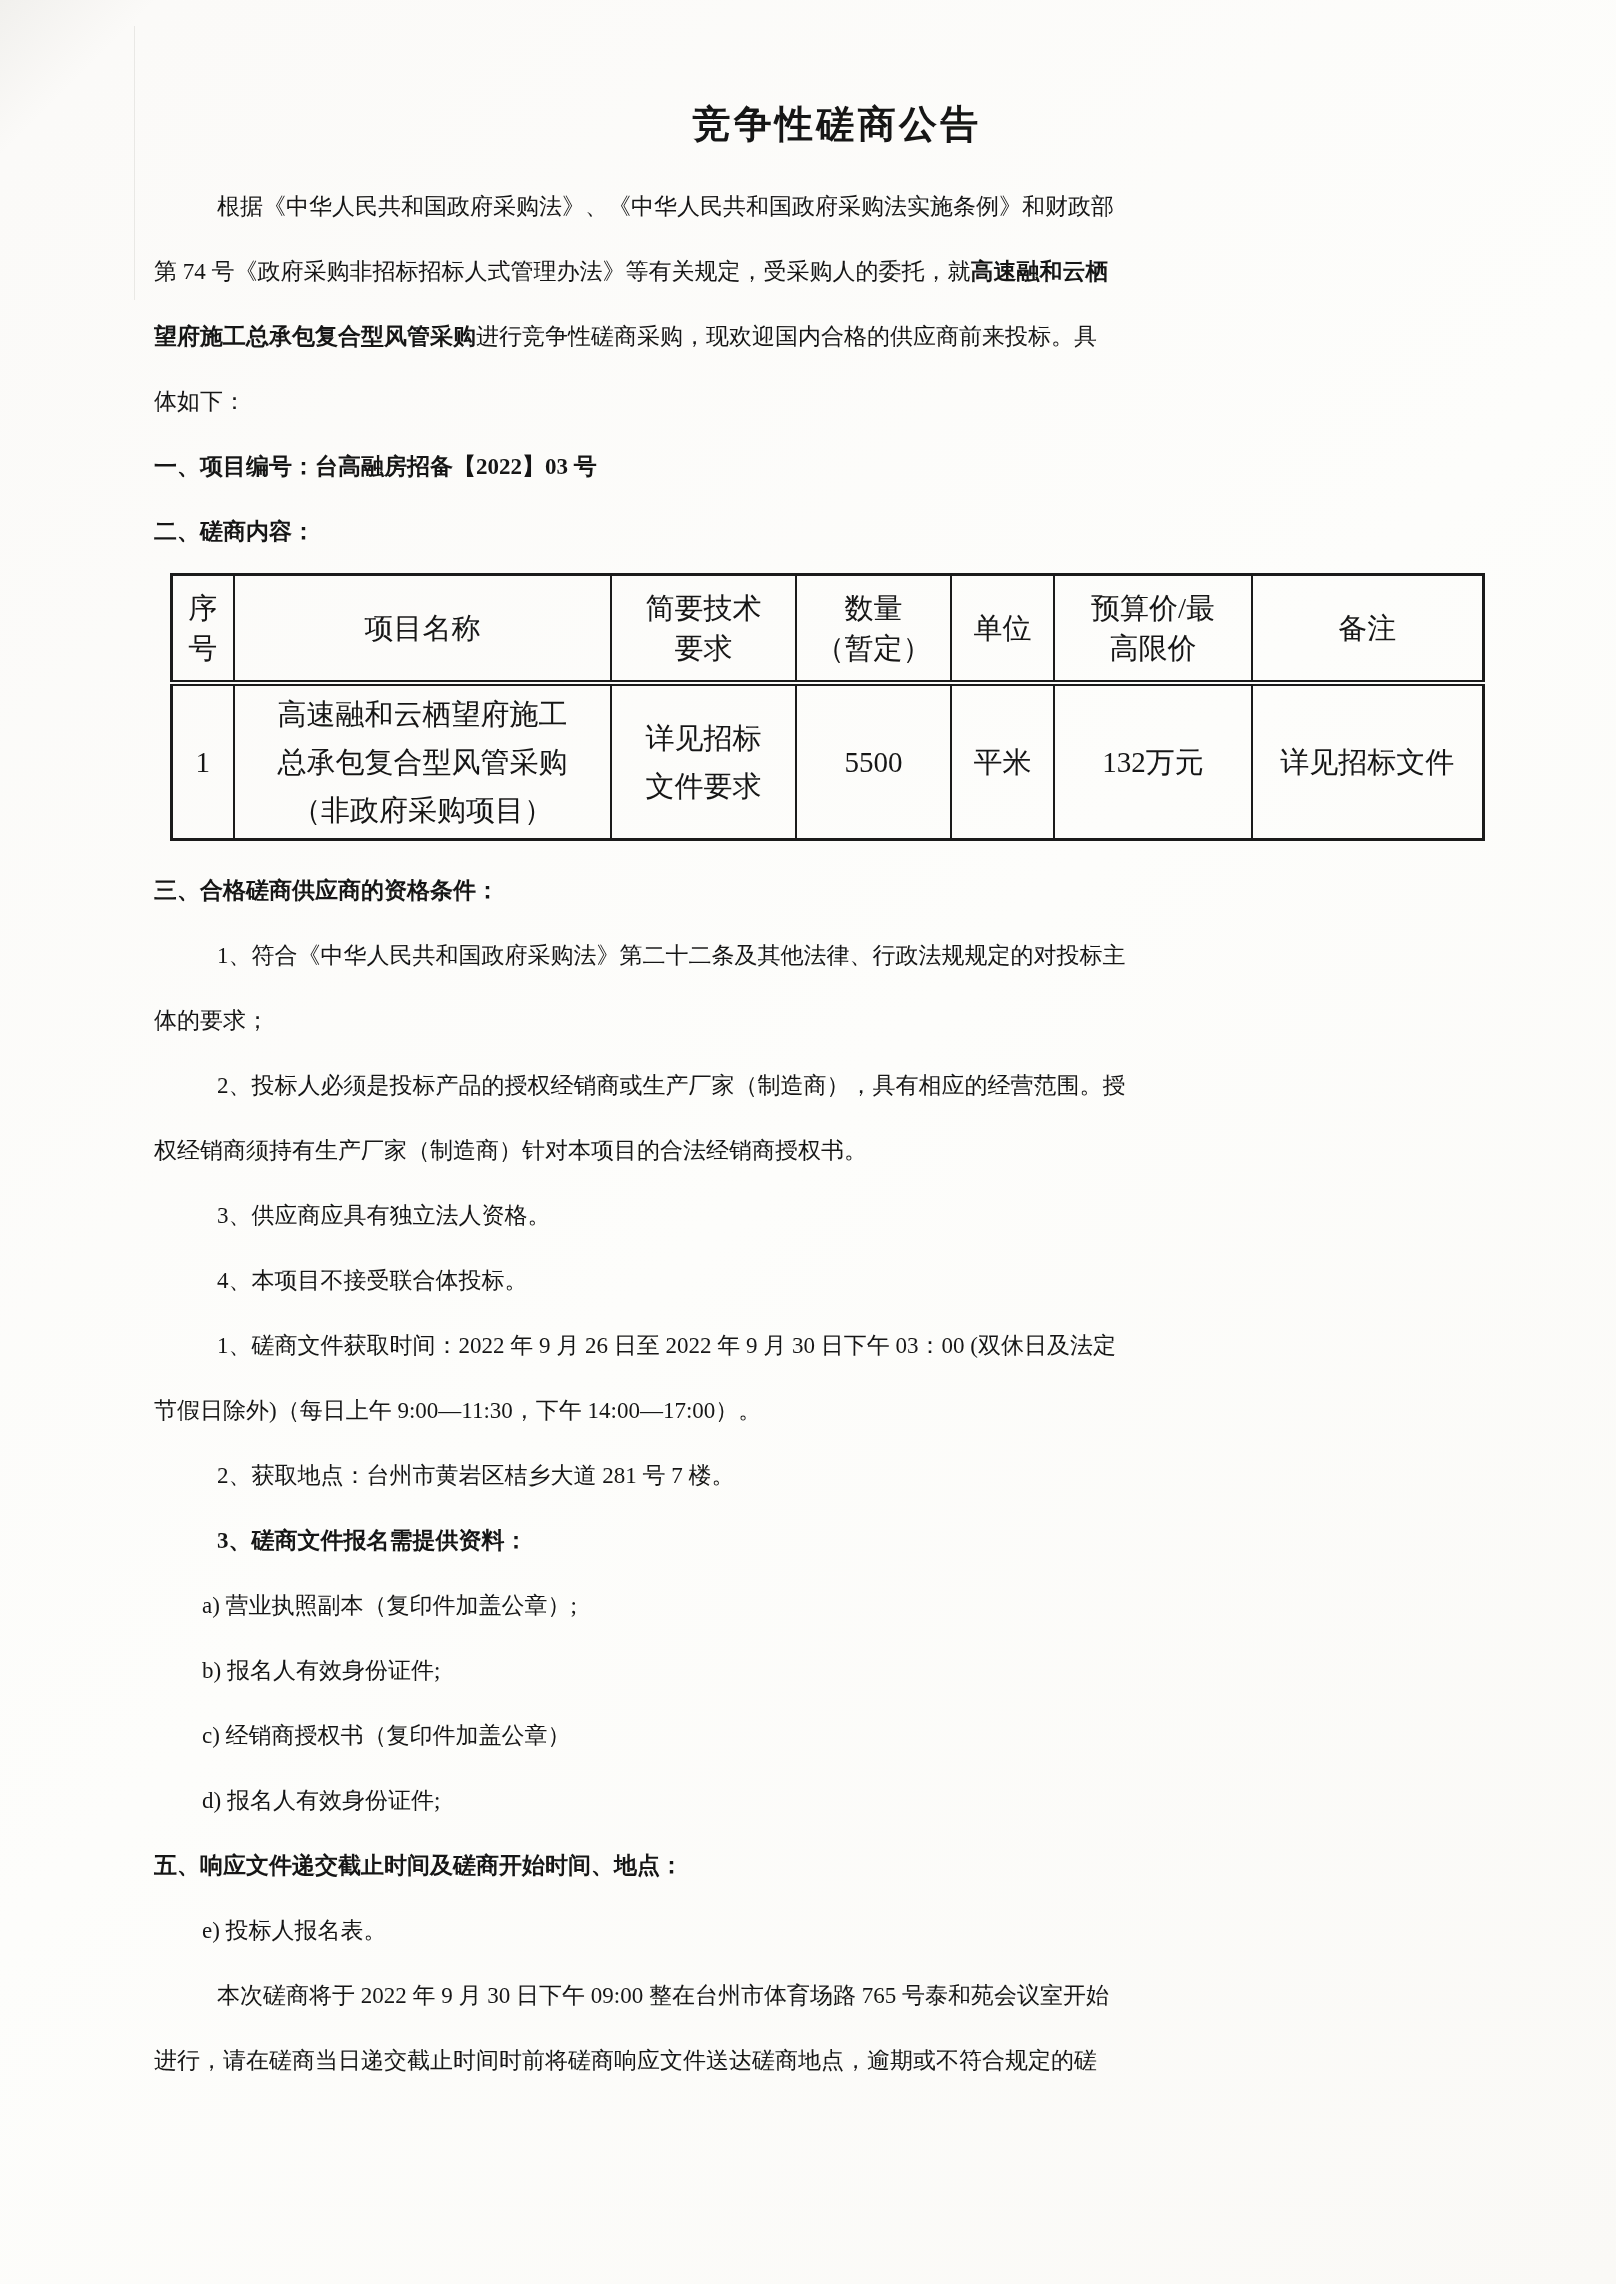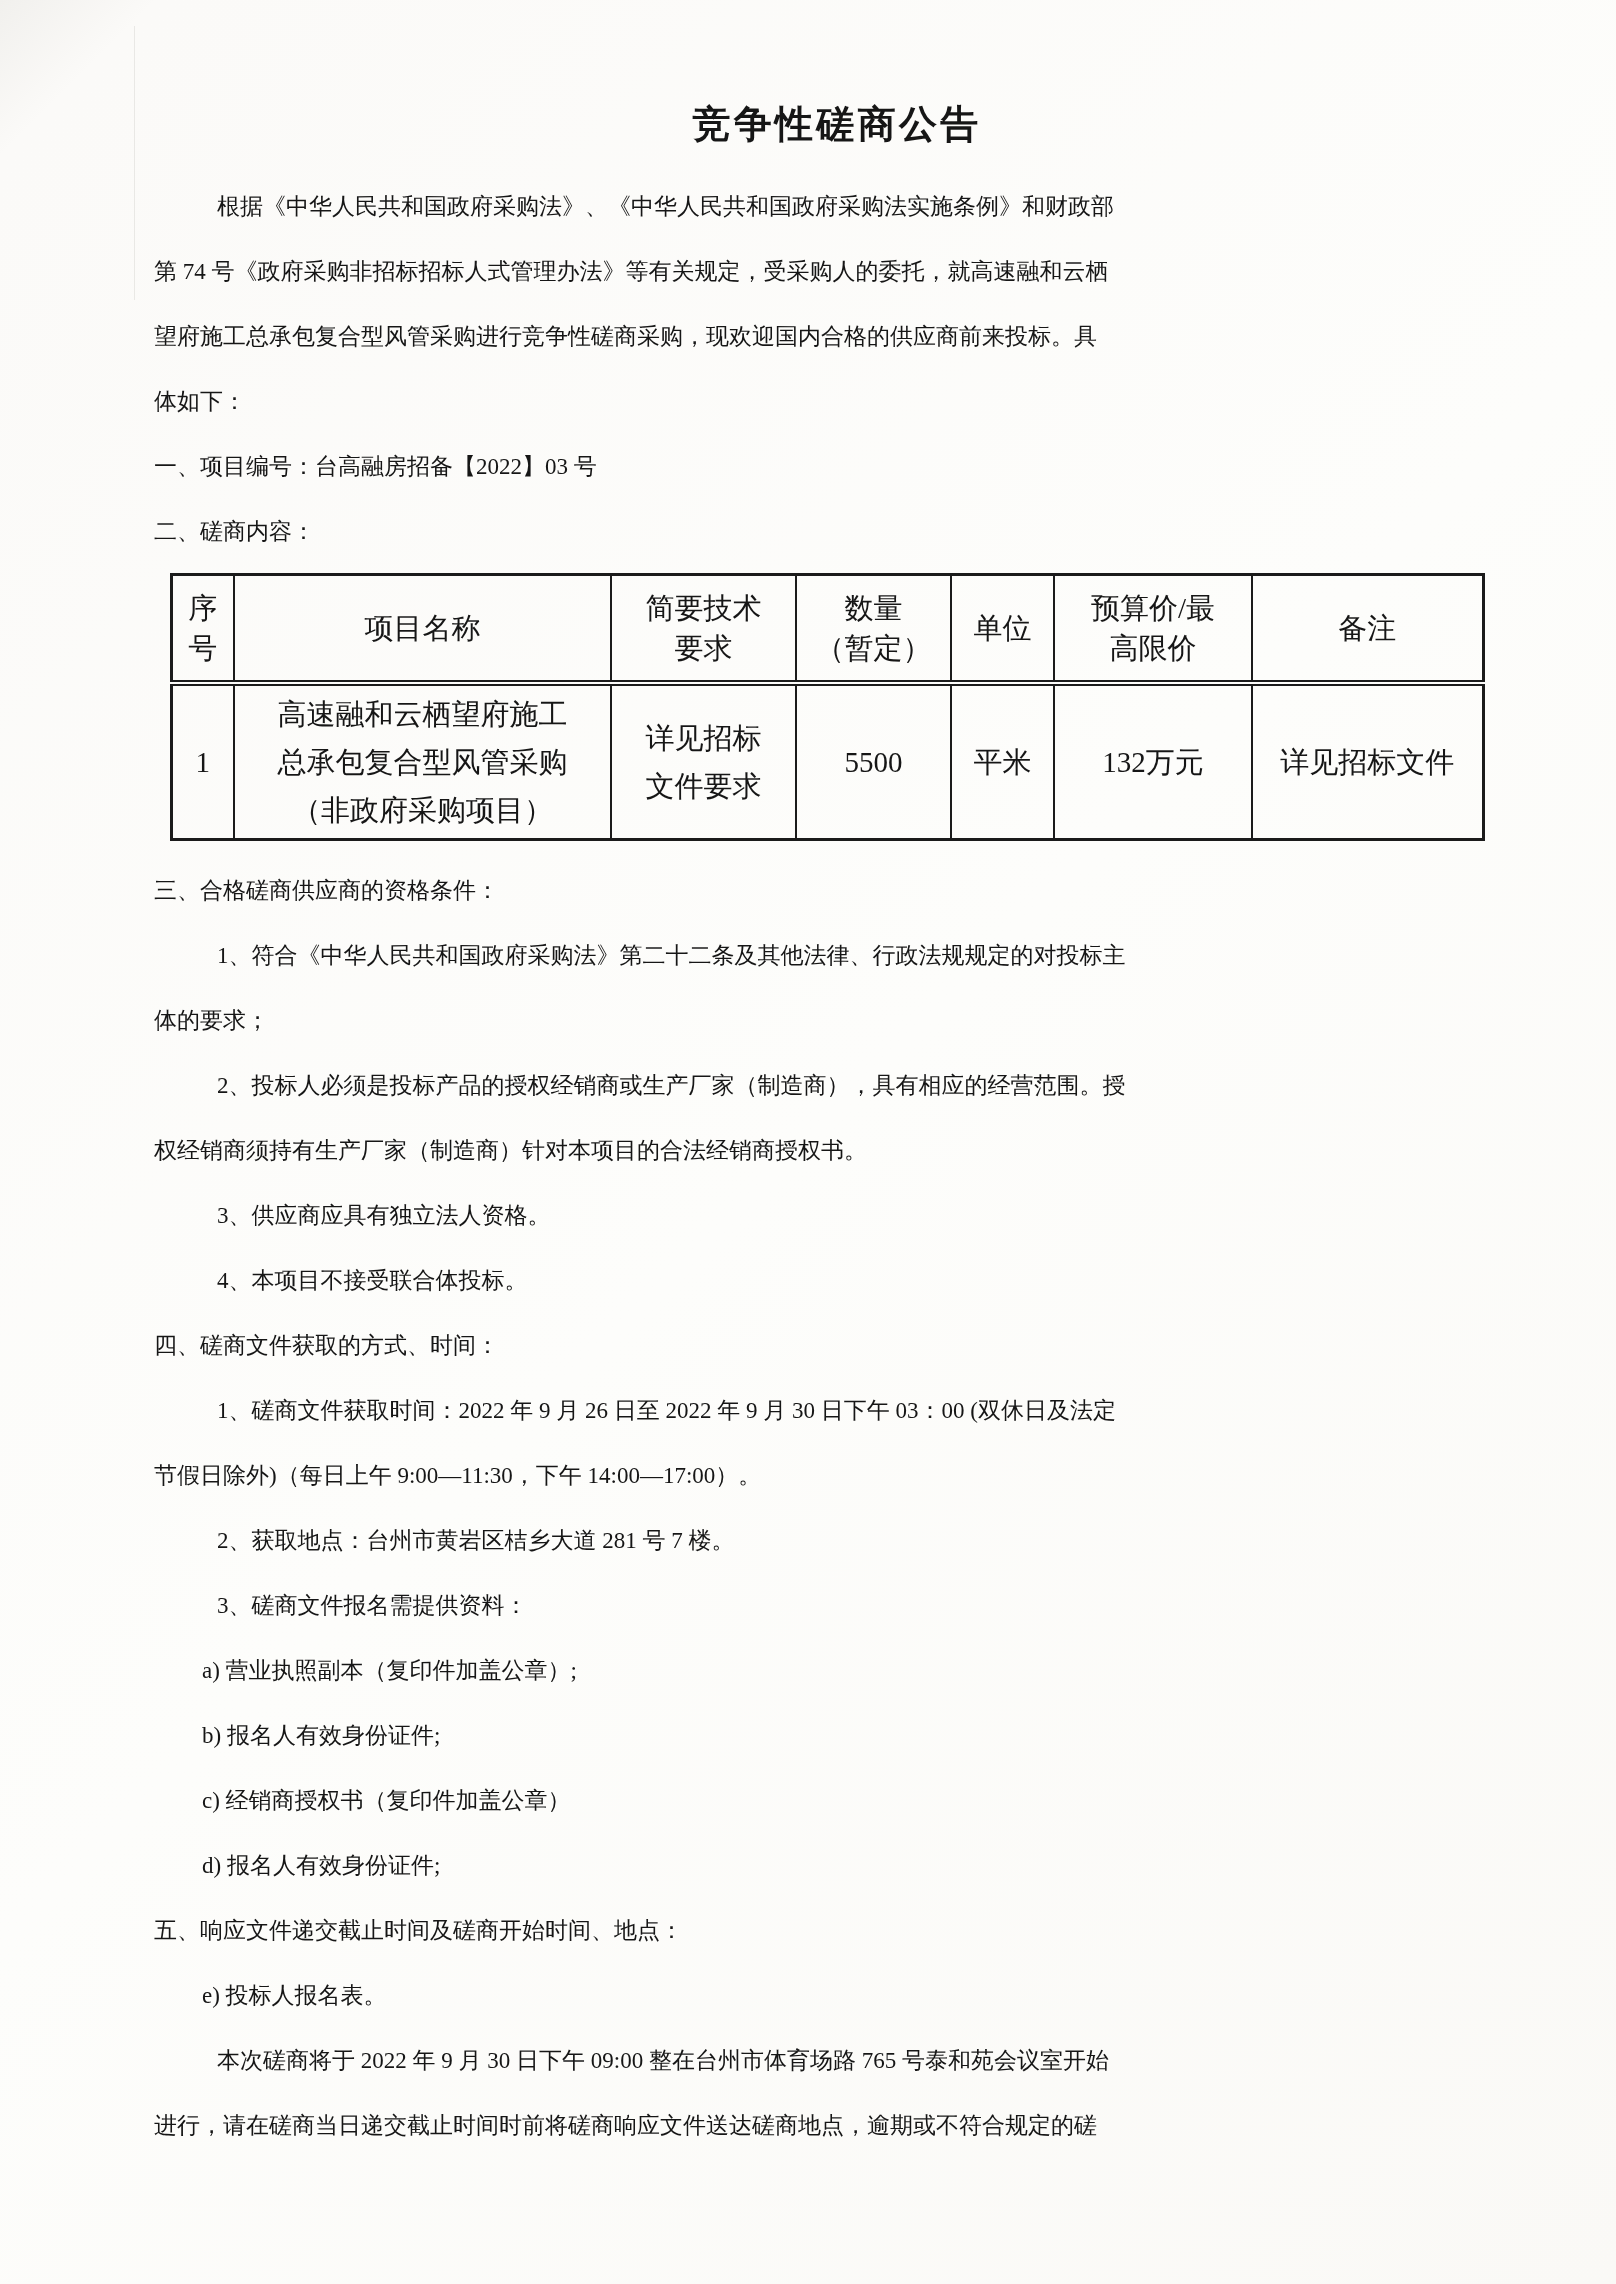--- a/index.html
+++ b/index.html
@@ -27,21 +27,21 @@
     margin:0 0 22px 0;
     font-family:Liberation Serif, serif;
   }
   .line {
     font-size:23px; line-height:65px;
     white-space:nowrap;
   }
   .heading { font-weight:bold; }
   .ind-para { text-indent:63px; }
   .ind-letter { padding-left:48px; }
-  .seg-b { font-weight:normal; }
+  .seg-b { font-weight:bold; }
   .table-wrap { margin:9px 0 17px 15.6px; }
   table.doc-table {
     border-collapse:collapse; table-layout:fixed;
     width:1311px;
     border:3.3px solid #1b1b1b;
   }
   table.doc-table th, table.doc-table td {
     border:2px solid #1b1b1b;
     text-align:center; vertical-align:middle;
     font-size:29px; font-weight:normal;
@@ -111,21 +111,20 @@
           </tbody>
         </table>
       </div>
       <div class="line heading"><span class="seg-b">三、合格磋商供应商的资格条件：</span></div>
       <div class="line ind-para"><span>1、符合《中华人民共和国政府采购法》第二十二条及其他法律、行政法规规定的对投标主</span></div>
       <div class="line"><span>体的要求；</span></div>
       <div class="line ind-para"><span>2、投标人必须是投标产品的授权经销商或生产厂家（制造商），具有相应的经营范围。授</span></div>
       <div class="line"><span>权经销商须持有生产厂家（制造商）针对本项目的合法经销商授权书。</span></div>
       <div class="line ind-para"><span>3、供应商应具有独立法人资格。</span></div>
       <div class="line ind-para"><span>4、本项目不接受联合体投标。</span></div>
-      <div class="line heading"><span class="seg-b">四、磋商文件获取的方式、时间：</span></div>
       <div class="line ind-para"><span>1、磋商文件获取时间：2022 年 9 月 26 日至 2022 年 9 月 30 日下午 03：00 (双休日及法定</span></div>
       <div class="line"><span>节假日除外)（每日上午 9:00—11:30，下午 14:00—17:00）。</span></div>
       <div class="line ind-para"><span>2、获取地点：台州市黄岩区桔乡大道 281 号 7 楼。</span></div>
       <div class="line ind-para"><span class="seg-b">3、磋商文件报名需提供资料：</span></div>
       <div class="line ind-letter"><span>a) 营业执照副本（复印件加盖公章）;</span></div>
       <div class="line ind-letter"><span>b) 报名人有效身份证件;</span></div>
       <div class="line ind-letter"><span>c) 经销商授权书（复印件加盖公章）</span></div>
       <div class="line ind-letter"><span>d) 报名人有效身份证件;</span></div>
       <div class="line heading"><span class="seg-b">五、响应文件递交截止时间及磋商开始时间、地点：</span></div>
       <div class="line ind-letter"><span>e) 投标人报名表。</span></div>

